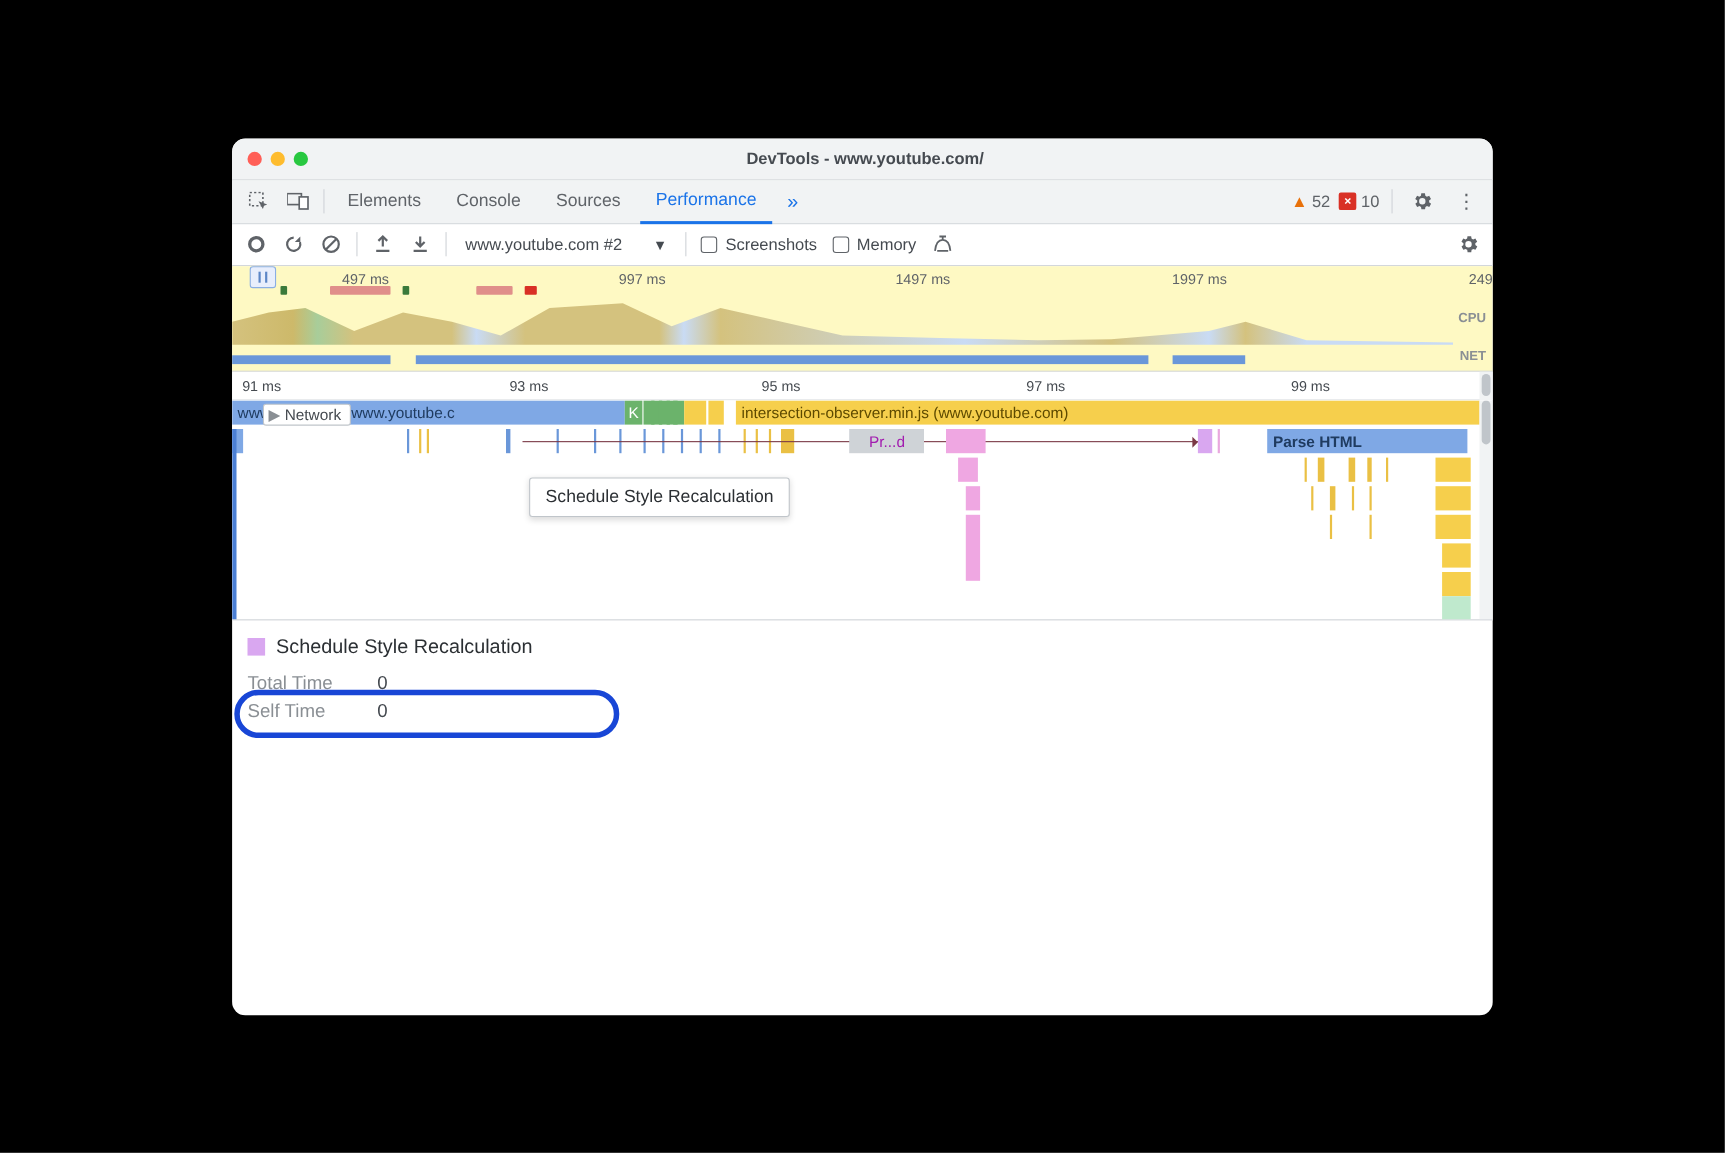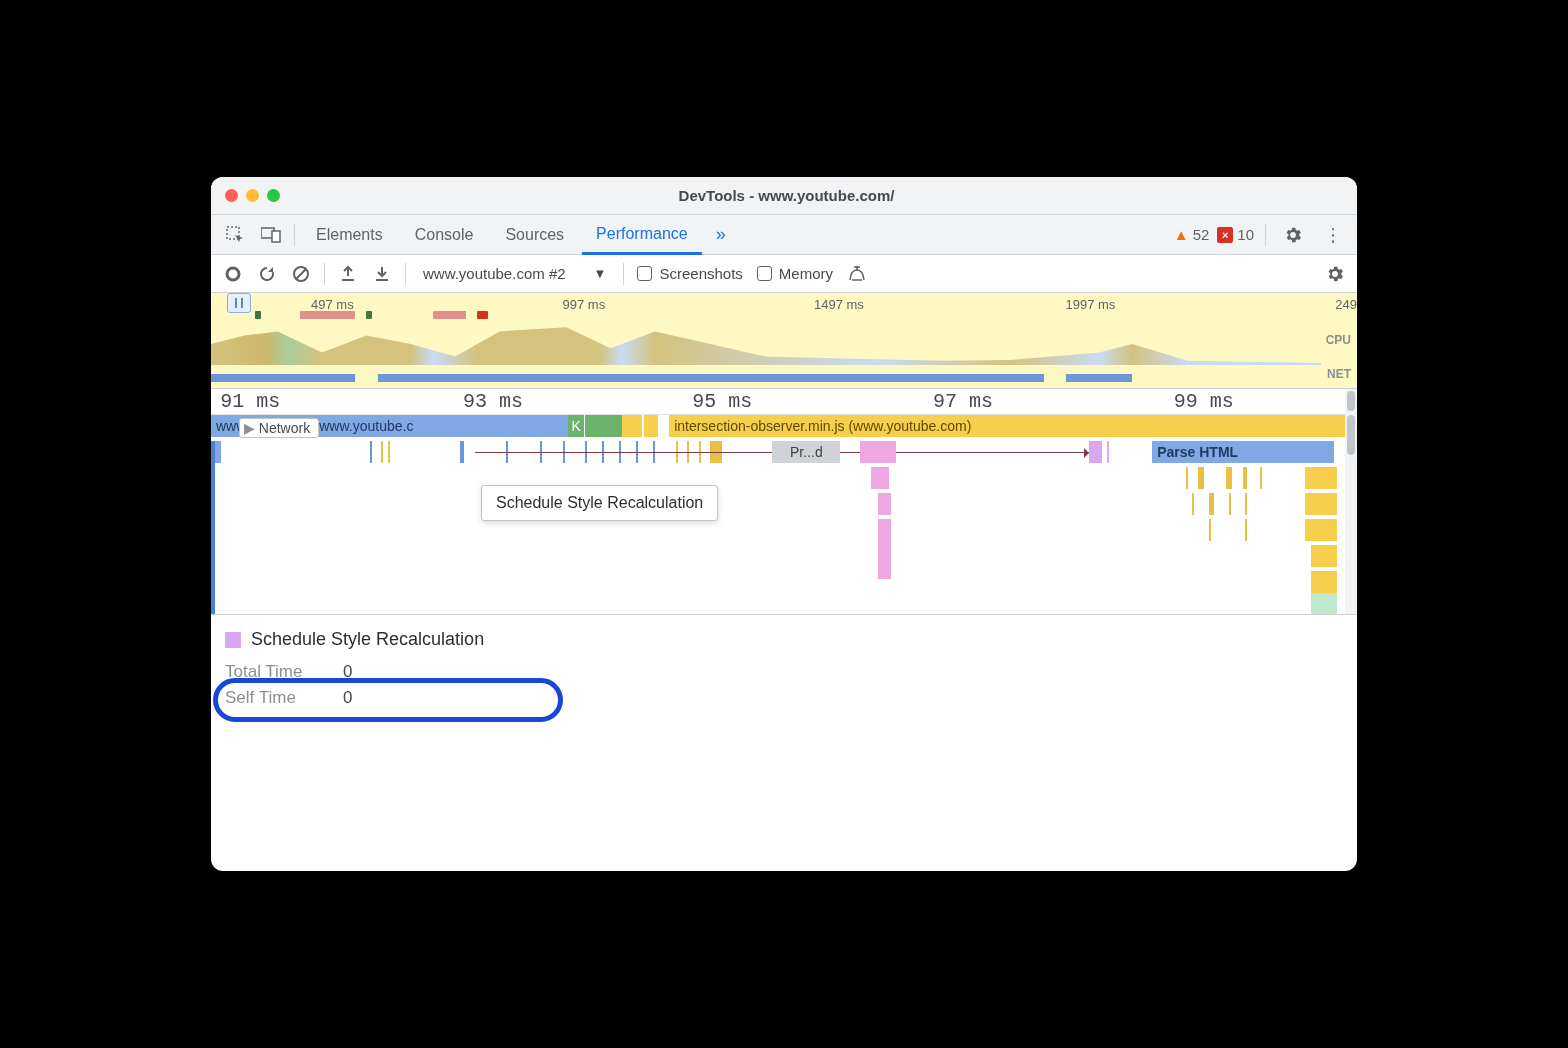--- a/index.html
+++ b/index.html
@@ -7,21 +7,21 @@
     background: #000;
     font-family: -apple-system, "Helvetica Neue", Arial, sans-serif;
     width: 1568px;
     height: 1048px;
     display: flex;
     align-items: center;
     justify-content: center;
   }
   .window {
     width: 1146px;
-    height: 694px;
+    height: 797px;
     background: #fff;
     border-radius: 12px;
     box-shadow: 0 20px 50px rgba(0,0,0,0.5);
     overflow: hidden;
     display: flex;
     flex-direction: column;
     position: relative;
   }
   .titlebar {
     height: 38px;
@@ -98,38 +98,37 @@
   .overview-markers { position:absolute; top:18px; left:0; right:36px; height:12px;}
   .marker { position:absolute; height:8px; background:#e08f8a; border-radius:1px;}
   .overview-net { position:absolute; bottom:6px; left:0; right:36px; height:8px; }
   .netseg { position:absolute; height:8px; background:#6a97d9;}
   .overview-handle { position:absolute; top:0; left:16px; width:24px; height:20px; background:#e8eefc; border:1px solid #8aaee4; border-radius:3px;}
   .overview-handle::before,.overview-handle::after{content:"";position:absolute;top:4px;width:2px;height:10px;background:#5c86c6;}
   .overview-handle::before{left:7px;} .overview-handle::after{left:13px;}
 
   .ruler {
     height: 26px; background:#fff; border-bottom:1px solid #e0e3e6;
-    display:flex; align-items:center; padding-left:8px; font-size:20px; color:#454a50;
+    display:flex; align-items:center; padding-left:8px; font-size:13px; color:#454a50;
     position:relative;
-    font-family:Liberation Mono, monospace;
   }
   .ruler span { position:absolute; }
 
   .flamechart {
     height: 200px; background:#fff; position:relative; border-bottom:1px solid #cfd3d7;
     overflow:hidden;
   }
   .row { position:absolute; left:0; right:12px; height:24px; }
   .bar { position:absolute; height:22px; font-size:14px; display:flex; align-items:center; padding:0 5px; white-space:nowrap; overflow:hidden;}
   .bar.blue { background:#7fa8e5; color:#1f3b60;}
   .bar.yellow { background:#f6cf4c; color:#5e4a00;}
   .bar.green { background:#6bb36b; color:#fff;}
   .bar.pink { background:#efa7e2; color:#5e2f56;}
   .bar.purple { background:#d9a7f0; }
-  .bar.grey { background:#cfd3d7; color:#404040;}
+  .bar.grey { background:#cfd3d7; color:#a21caf;}
   .bar.lgreen { background:#bfe9cd;}
   .network-pill {
     position:absolute; top:3px; left:28px; background:#fff; border:1px solid #c0c5ca; border-radius:3px;
     padding:1px 8px 1px 4px; font-size:14px; color:#454a50; display:flex; align-items:center; gap:4px;
   }
   .tooltip {
     position:absolute; background:#fff; border:1px solid #c0c5ca; border-radius:3px;
     padding:8px 14px; font-size:16px; color:#2b2f33; box-shadow:0 2px 6px rgba(0,0,0,0.15);
   }
   .arrow-right {

